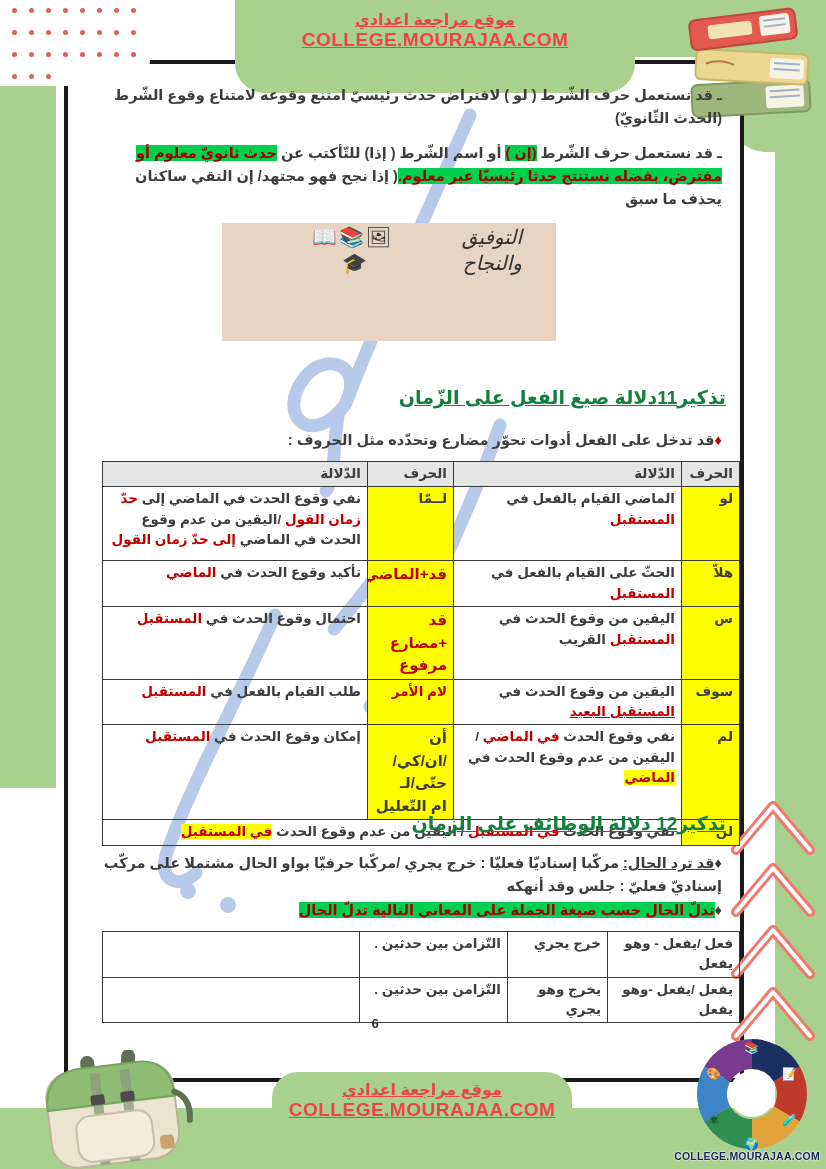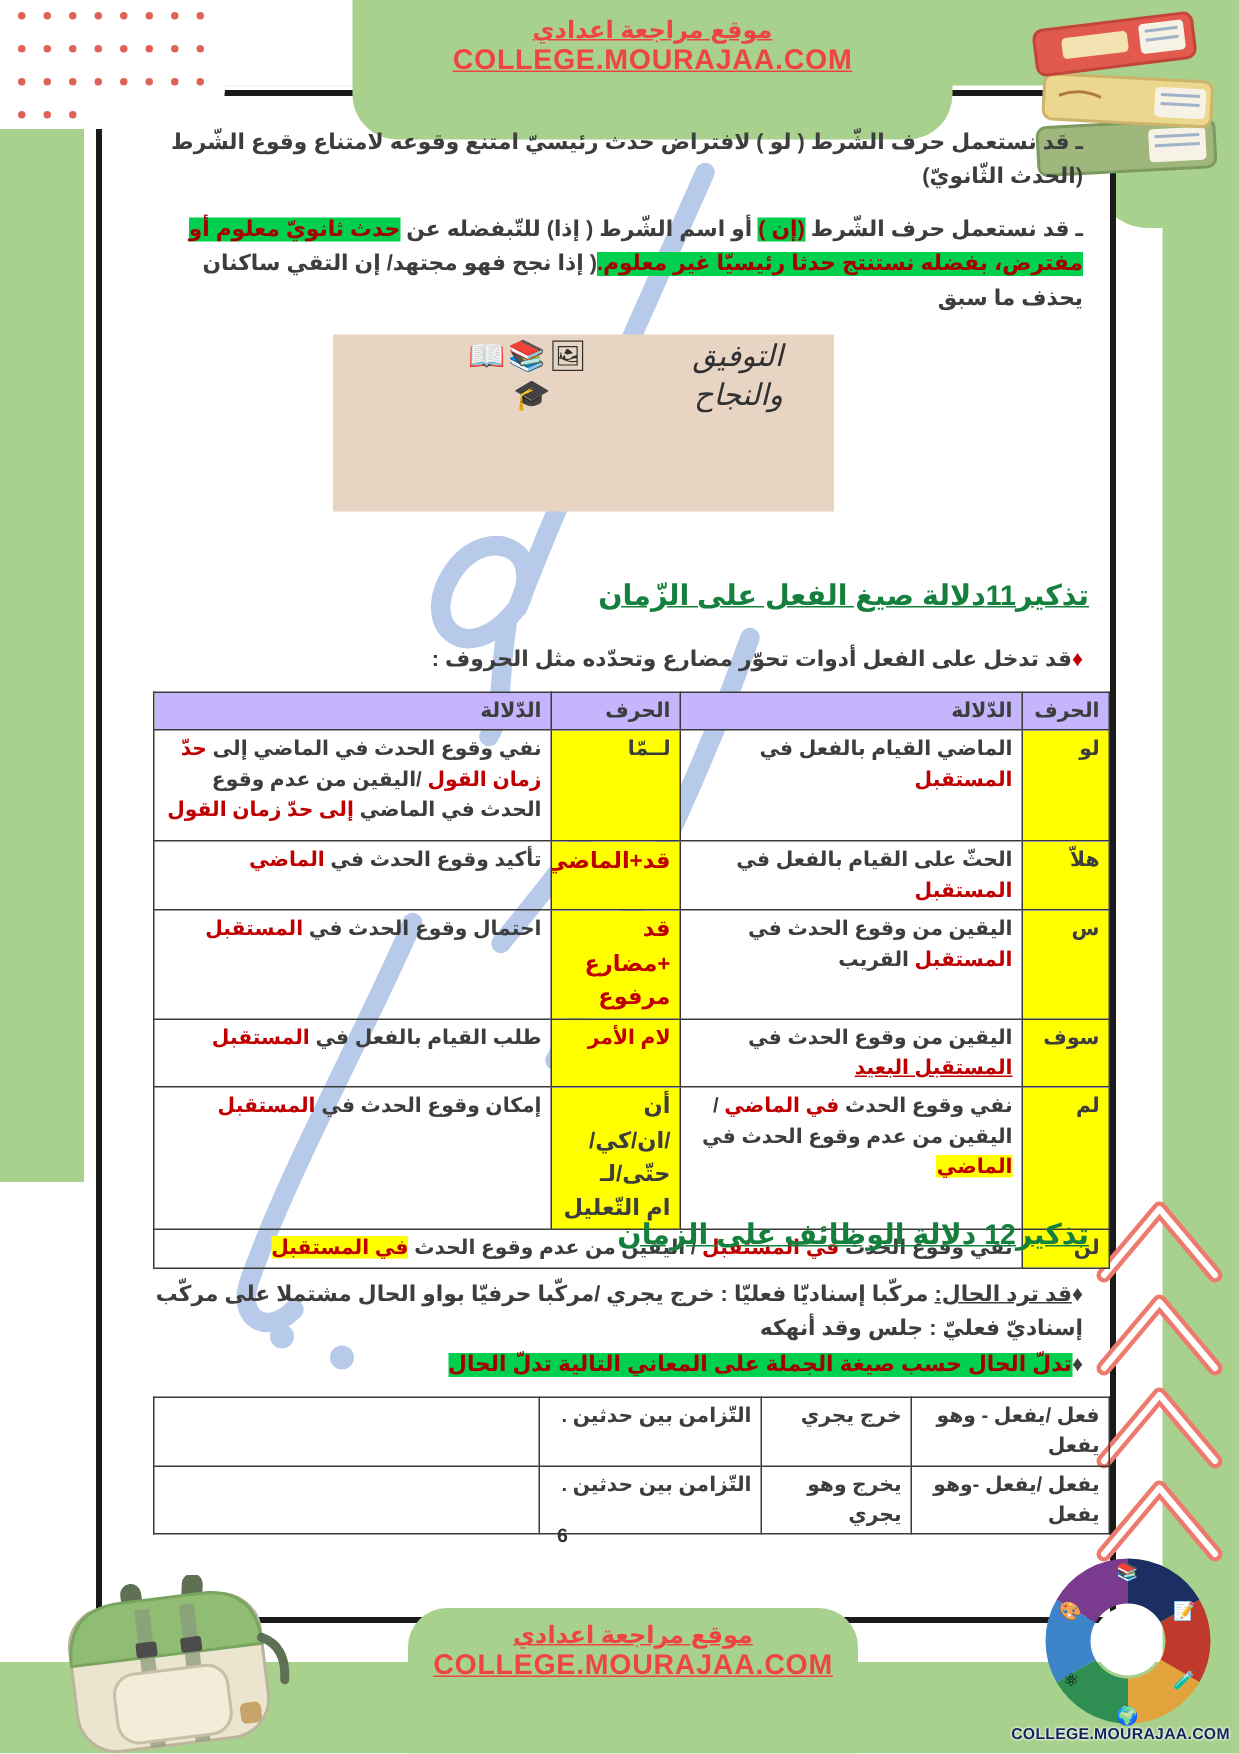--- a/index.html
+++ b/index.html
@@ -43,21 +43,21 @@
   
   .blessing{left:222px;top:223px;width:334px;height:118px;background:#e7d4c3;z-index:5;
             font-family:"DejaVu Serif","Liberation Serif",serif;font-style:italic;color:#303030;}
   .blessing .bl1{padding:10px 46px 0 0;font-size:19px;text-align:center;direction:rtl;}
   .bl-row{display:flex;justify-content:space-between;align-items:center;padding:2px 34px 0 90px;direction:ltr;}
   .bl-row .txt{font-size:20px;}
   .bl-row .icons{font-size:20px;font-style:normal;letter-spacing:2px;}
   
   .doc-table{border-collapse:collapse;width:100%;direction:rtl;font-size:13.5px;font-weight:bold;color:#3d3d3d;table-layout:fixed;}
   .doc-table td,.doc-table th{border:1.4px solid #3a3a3a;padding:2px 6px;vertical-align:top;text-align:right;line-height:1.5;white-space:pre-line;overflow:hidden;}
-  .doc-table th{background:#c4b5fd;}
+  .doc-table th{background:#e5e5e5;}
   .th-c{text-align:center;}
   .harf-cell{background:#ffff00;text-align:center;}
   #table1-wrap{left:102px;top:461px;width:637px;z-index:5;}
   #table2-wrap{left:102px;top:931px;width:637px;z-index:5;}
   .small-cell{font-size:15px;line-height:1.35;}
   .pagenum{left:345px;top:1016px;width:60px;text-align:center;font-size:13px;color:#333;font-weight:bold;z-index:5;}
   
   #books-svg{left:686px;top:4px;z-index:4;}
   #chevrons-svg{left:726px;top:790px;z-index:3;}
   #backpack-svg{left:6px;top:1050px;z-index:6;}
@@ -144,21 +144,21 @@
     <path d="M268,322 C262,358 266,380 256,396"></path>
     <path d="M430,330 C395,430 340,540 300,612"></path>
     <path d="M340,430 c-20,36 -50,72 -76,104"></path>
     <path d="M205,520 C170,600 120,690 96,760 c-8,24 12,36 30,18"></path>
     <circle cx="118" cy="796" r="8" fill="#7297d4" stroke="none"></circle>
     <circle cx="158" cy="810" r="8" fill="#7297d4" stroke="none"></circle>
   </g>
 </svg>
 
 <div class="abs content para" style="top:84px;"><span>ـ  قد نستعمل حرف الشّرط ( لو ) لافتراض حدث رئيسيّ امتنع وقوعه لامتناع وقوع الشّرط (الحدث الثّانويّ)</span></div>
-<div class="abs content para" style="top:142px;"><span>ـ قد نستعمل حرف الشّرط </span><span class="seg-hl-g">(إن )</span><span> أو اسم الشّرط ( إذا) للتّبفضله عن </span><span class="seg-hl-g">حدث ثانويّ معلوم أو مفترض، بفضله </span><span class="seg-hl-g">نستنتج حدثا رئيسيّا غير معلوم.</span><span>( إذا نجح فهو مجتهد/ إن التقي ساكنان يحذف ما سبق</span></div>
+<div class="abs content para" style="top:142px;"><span>ـ قد نستعمل حرف الشّرط </span><span class="seg-hl-g">(إن )</span><span> أو اسم الشّرط ( إذا) للتّأكتب عن </span><span class="seg-hl-g">حدث ثانويّ معلوم أو مفترض، بفضله </span><span class="seg-hl-g">نستنتج حدثا رئيسيّا غير معلوم.</span><span>( إذا نجح فهو مجتهد/ إن التقي ساكنان يحذف ما سبق</span></div>
 
 <div class="abs blessing">
   <div class="bl-row">
     <span class="icons">📖📚🖼</span>
     <span class="txt">التوفيق</span>
   </div>
   <div class="bl-row" style="padding-left:120px;">
     <span class="icons">🎓</span>
     <span class="txt">والنجاح</span>
   </div>

